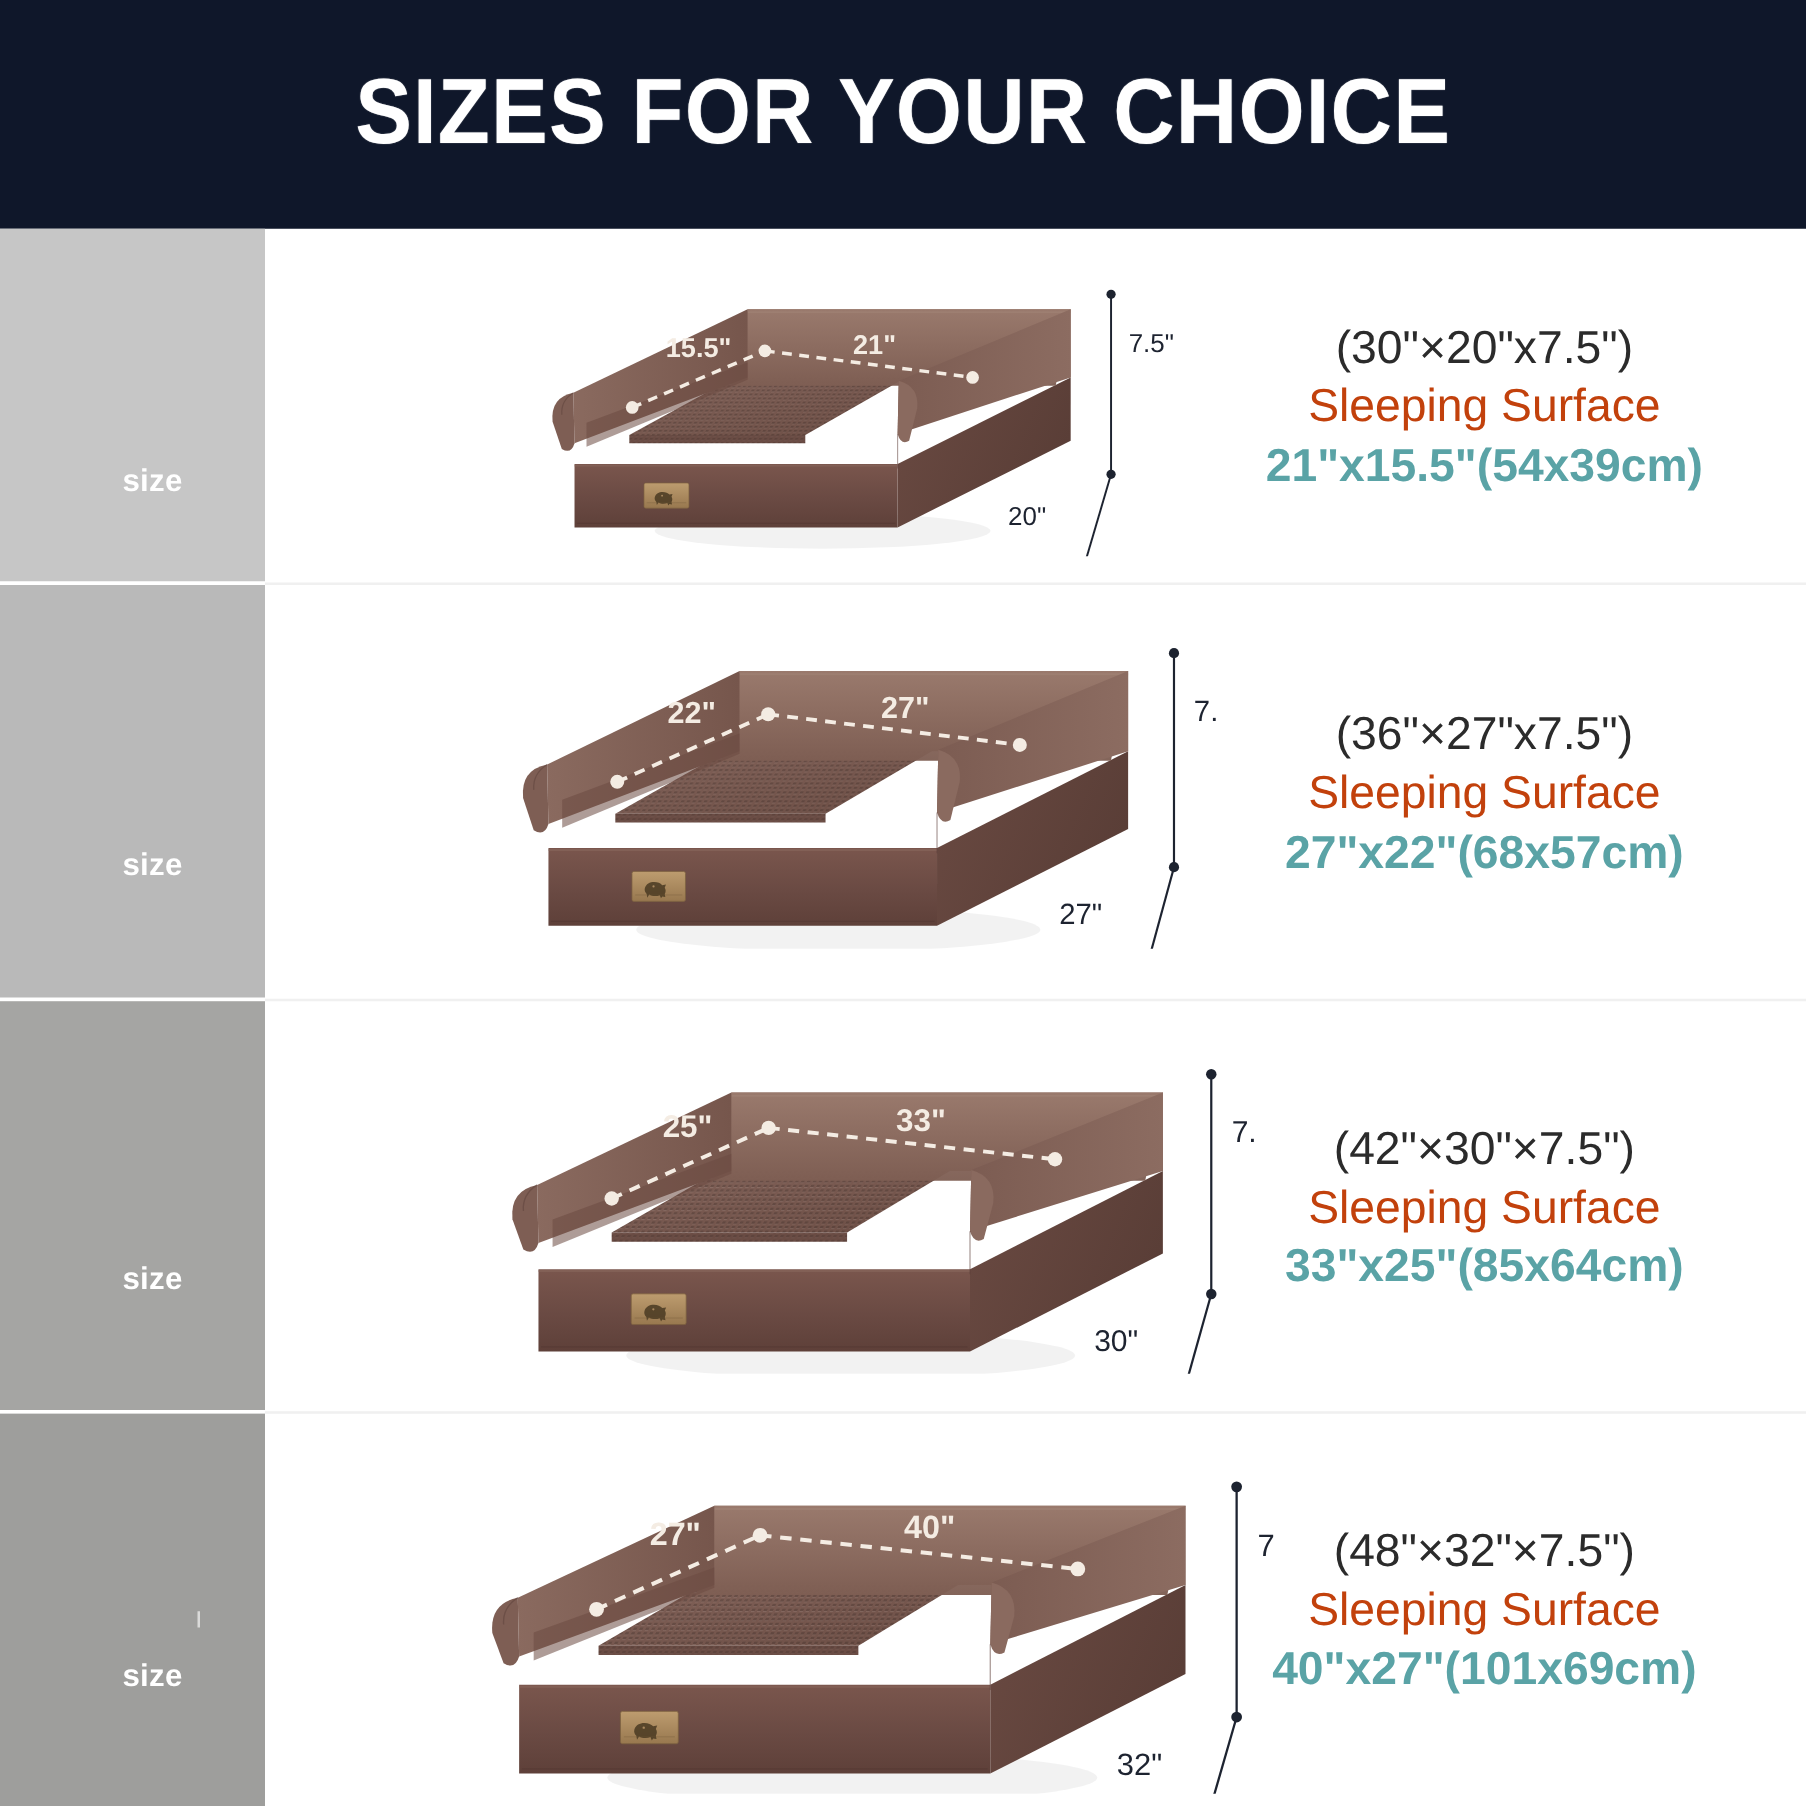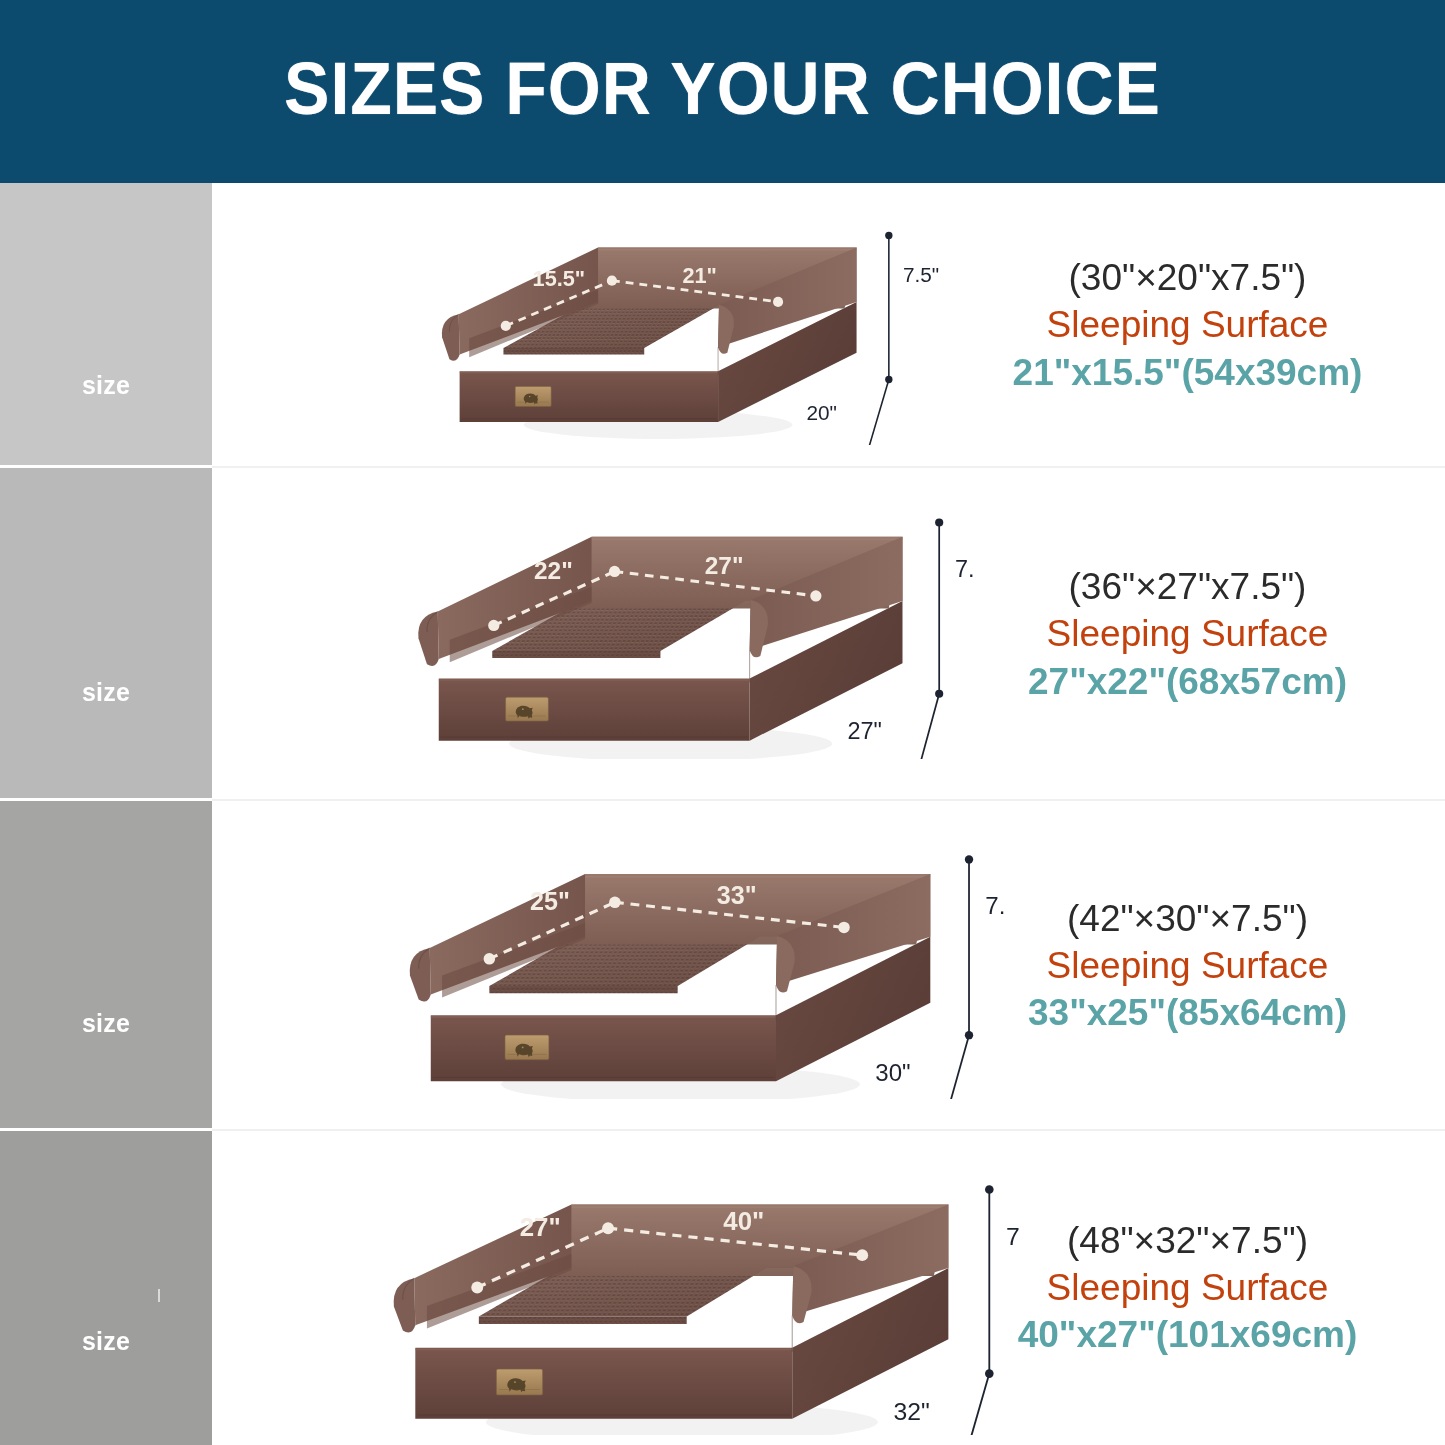--- a/index.html
+++ b/index.html
@@ -21,39 +21,39 @@
   .row{position:absolute;left:0;width:1445px;box-sizing:border-box;}
   .row-sep{position:absolute;left:212px;width:1233px;height:2px;
            background:#f0f0f0;}
   .row-sep-left{position:absolute;left:0;width:212px;height:3px;
            background:#ffffff;}
 
   
   .size-cell{position:absolute;left:0;top:0;width:212px;height:100%;
              display:block;}
   .size-label{position:absolute;left:0;width:212px;text-align:center;
-              color:#ffffff;font-weight:700;font-size:25px;letter-spacing:.2px;}
+              color:#ffffff;font-weight:700;font-size:25px;letter-spacing:.2px;padding-left:16px;}
   .tickmark{position:absolute;width:2px;height:13px;background:#e9e9e9;
             opacity:.8;}
 
   
   .illus{position:absolute;top:0;height:100%;}
   .illus svg{display:block;}
 
   
   .spec{position:absolute;top:0;height:100%;display:flex;flex-direction:column;
         align-items:center;justify-content:center;text-align:center;}
   .spec-dim{color:#2b2b2b;font-size:37px;line-height:1.28;white-space:nowrap;}
   .spec-sub{color:#c2410c;font-size:37px;line-height:1.28;white-space:nowrap;}
   .spec-acc{font-size:37px;font-weight:700;line-height:1.3;white-space:nowrap;}
 </style>
 </head>
 <body>
 
-<div class="banner" style="background: #0c4a6e;">
+<div class="banner" style="background: #0f172a;">
   <div class="banner-title">SIZES FOR YOUR CHOICE</div>
 </div>
 
 <div class="rows">
     <div class="row" style="top: 0px; height: 285px;">
       <div class="size-cell" style="background: rgb(198, 198, 198);">
         <div class="size-label" style="top: 188px;">size</div>
       </div>
       <div class="illus" style="left: 330px; top: 22px; width: 610px; height: 240px;">
   <svg viewBox="0 0 1000 520" width="610" height="240" preserveAspectRatio="xMidYMid meet">

